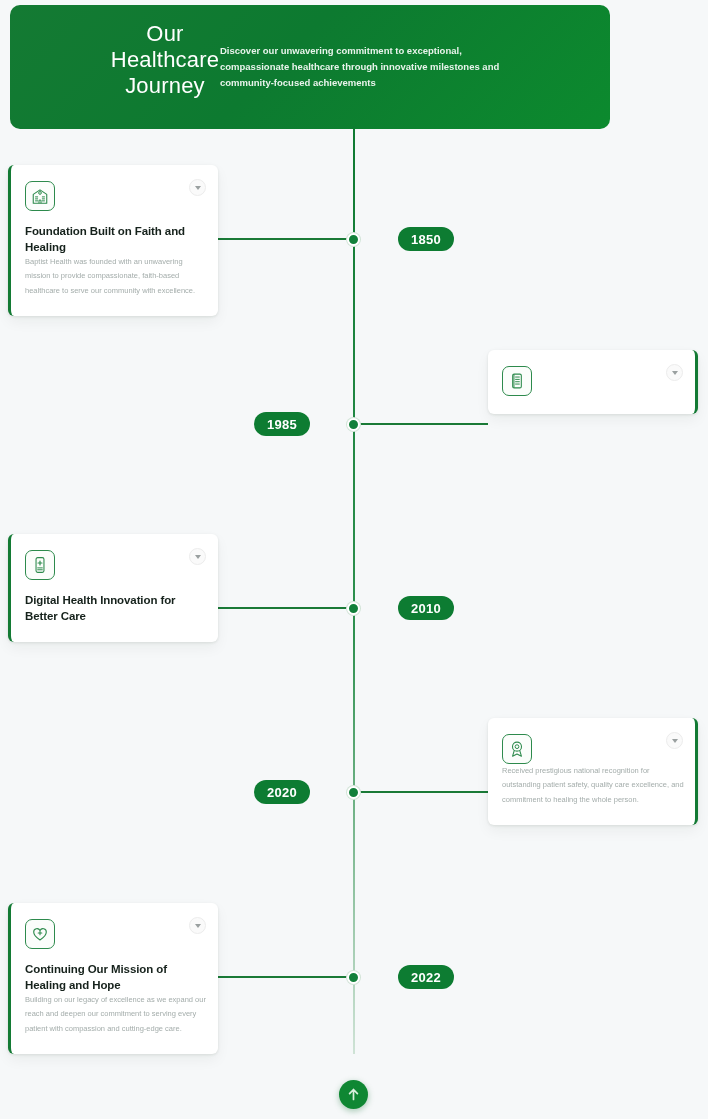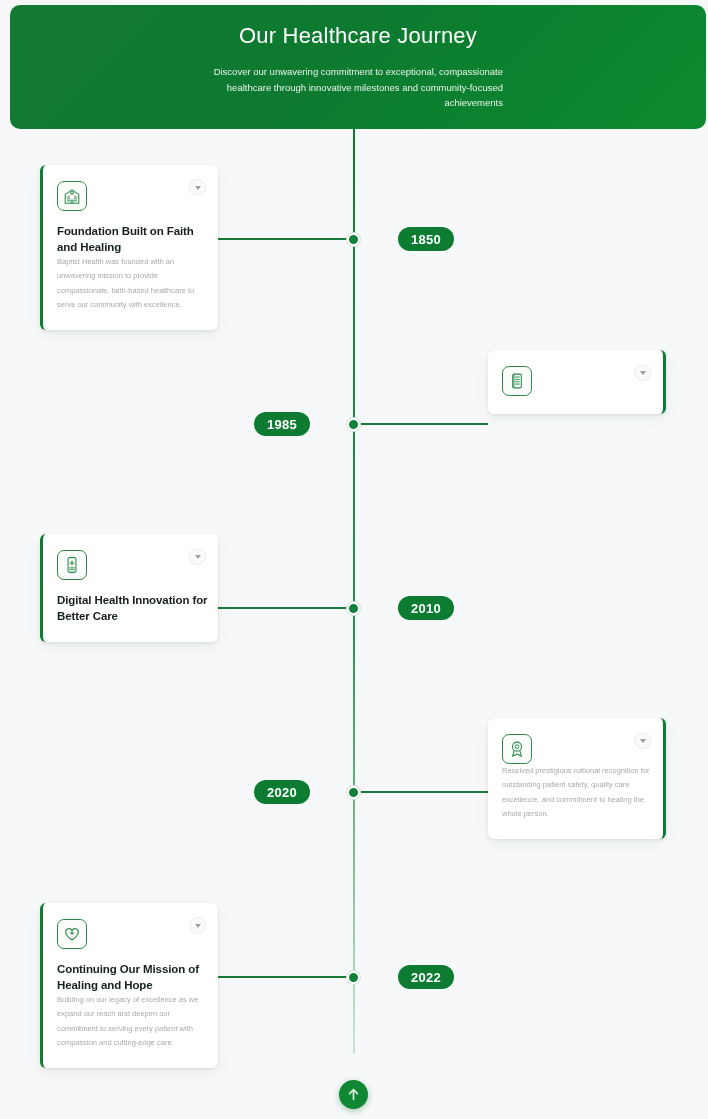--- a/index.html
+++ b/index.html
@@ -17,45 +17,45 @@
     width: 708px;
     height: 1119px;
     background: #f6f8f9;
   }
 
   
   .hero {
     position: absolute;
     left: 10px;
     top: 5px;
-    width: 696px;
+    width: 600px;
     height: 124px;
     border-radius: 10px;
     background: linear-gradient(135deg, #147a33 0%, #0d7a30 45%, #0c8a2e 100%);
     display: flex;
-    flex-direction: column;
+    flex-direction: row;
     align-items: center;
     justify-content: center;
     padding: 8px 100px;
     overflow: hidden;
   }
   .hero-title {
     color: #ffffff;
     font-size: 22px;
     font-weight: 400;
     letter-spacing: 0.2px;
     text-align: center;
     margin-bottom: 15px;
   }
   .hero-sub {
     color: #e9f4ec;
     font-size: 9.5px;
-    font-weight: normal;
+    font-weight: bold;
     line-height: 1.65;
-    text-align: right;
+    text-align: left;
     max-width: 290px;
   }
 
   
   .spine {
     position: absolute;
     left: 353px;
     top: 126px;
     width: 2px;
     height: 928px;
@@ -110,21 +110,21 @@
     align-items: center;
     justify-content: center;
   }
   .year-pill.on-right { left: 398px; }
   .year-pill.on-left  { right: 398px; margin-left: 20px; }
 
   
   .card {
     position: absolute;
     top: -74px;
-    width: 178px;
+    width: 210px;
     background: #ffffff;
     border-radius: 6px;
     padding: 16px 9px 18px 14px;
     box-shadow: 0 1px 3px rgba(16,40,24,0.10), 0 6px 14px rgba(16,40,24,0.05);
   }
   .card.left  { right: 490px; border-left: 3px solid #137a34; }
   .card.right { left: 488px;  border-right: 3px solid #137a34; }
 
   .card-icon {
     width: 30px;

